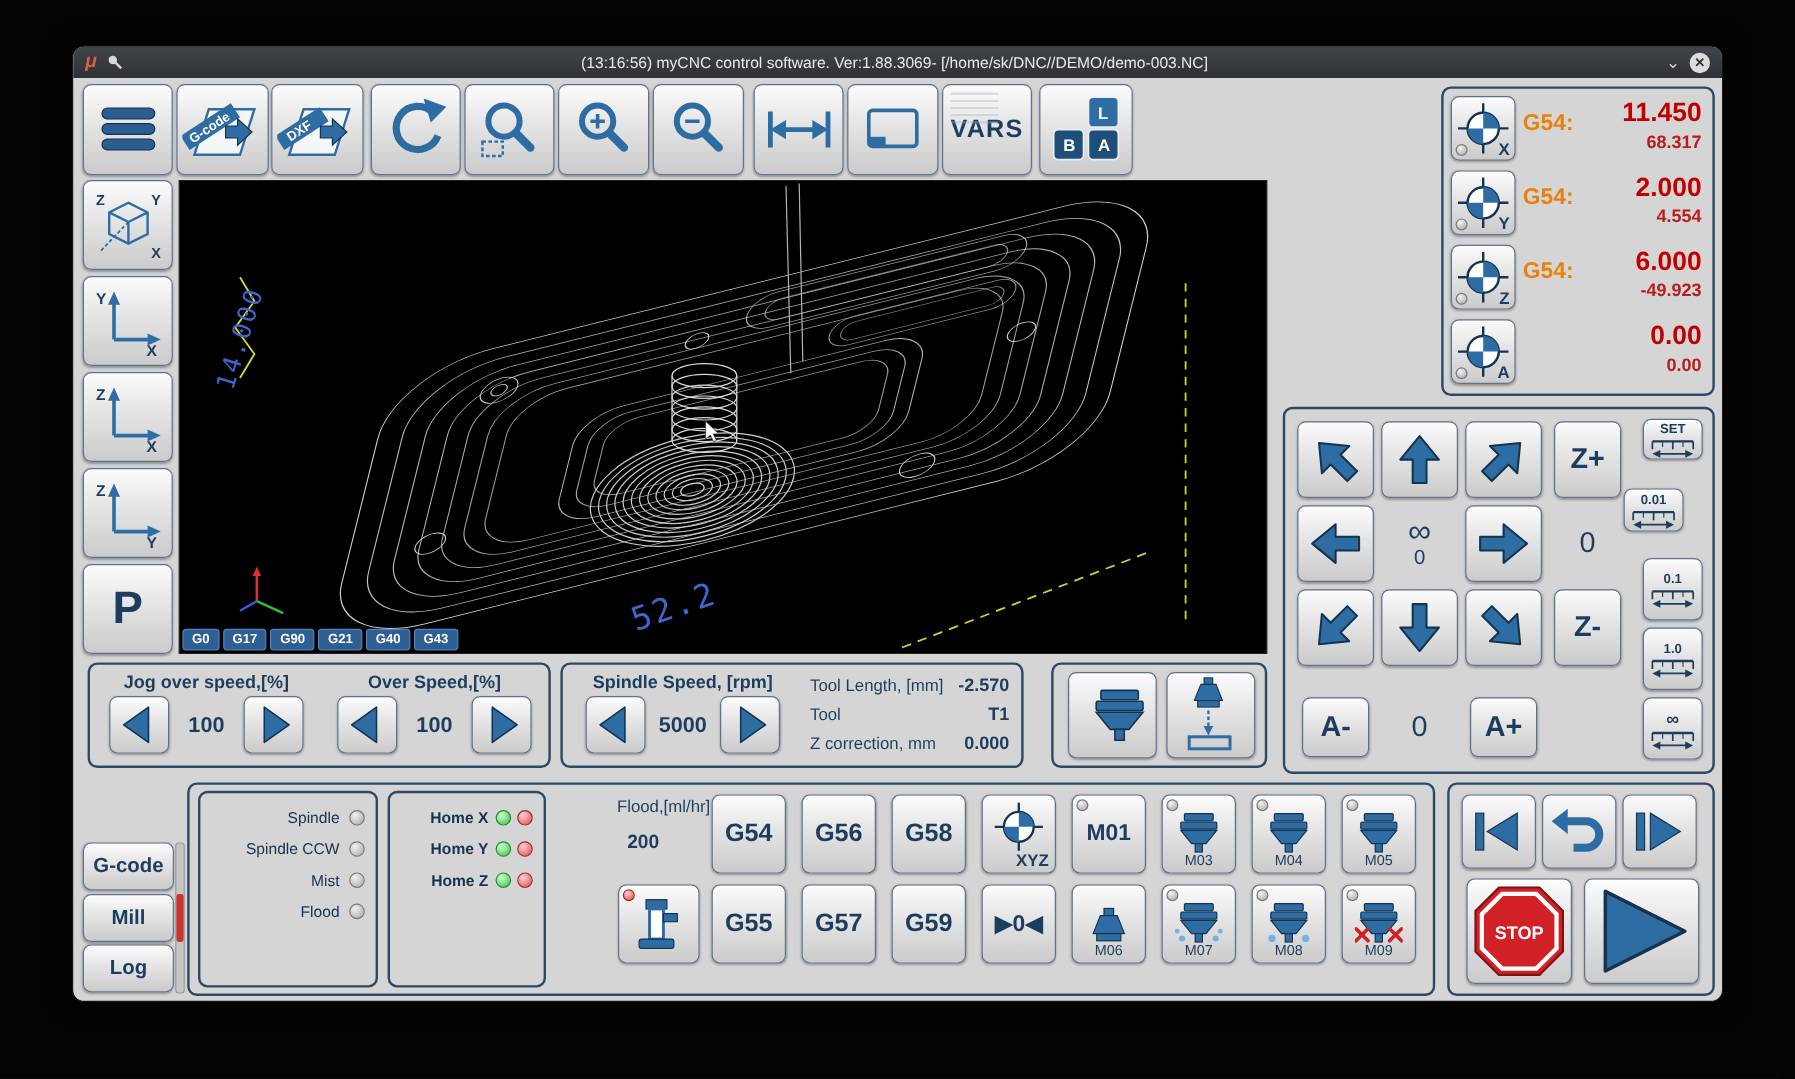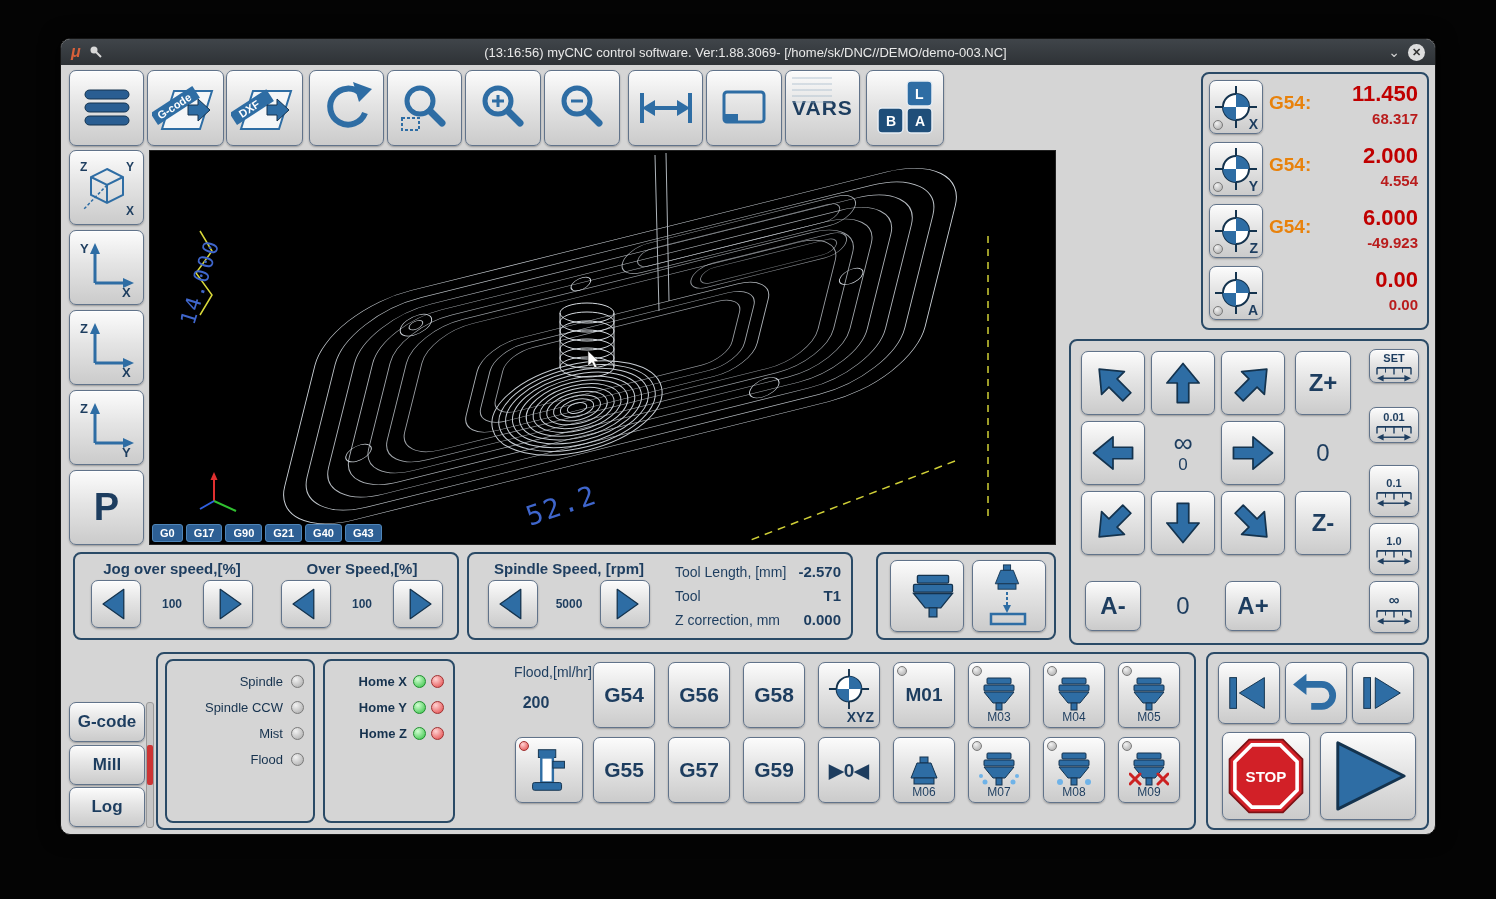--- a/index.html
+++ b/index.html
@@ -20,21 +20,21 @@
   .led{width:13px;height:13px;border-radius:50%;border:1px solid #7a7a7a;background:radial-gradient(circle at 35% 30%,#f2f2f2,#a6a6a6);display:inline-block;flex:0 0 auto}
   .led[data-led="green"]{background:radial-gradient(circle at 35% 30%,#d2ffd2,#2fbf3f);border-color:#1f8f2f}
   .led[data-led="red"]{background:radial-gradient(circle at 35% 30%,#ffd2d2,#e24545);border-color:#a03030}
   .led.mini{width:10px;height:10px}
   .viewport{position:absolute;left:88px;top:85px;width:907px;height:395px;background:#000;border:1px solid #222}
   .gchips{position:absolute;left:2px;bottom:2px;display:flex;gap:3px}
   .chip{background:#2d5f94;border:1px solid #4f85b8;border-radius:3px;color:#fff;font-size:11px;font-weight:bold;padding:1px 7px;line-height:14px}
   .sp-label{text-align:center;font-size:15px;color:var(--navy);font-weight:600;margin-top:6px}
   .sp-row{display:flex;align-items:center;justify-content:center;gap:8px;margin-top:3px}
   .sp-btn{width:50px;height:48px}
-  .sp-val{font-size:12px;font-weight:bold;color:var(--navy);min-width:46px;text-align:center}
+  .sp-val{font-size:18px;font-weight:bold;color:var(--navy);min-width:46px;text-align:center}
   .info-row{display:flex;justify-content:space-between;margin-bottom:7px;align-items:baseline}
   .info-label{font-size:14px;color:var(--navy)}
   .info-val{font-size:15px;font-weight:bold;color:var(--navy)}
   .zbtn{font-size:13px;font-weight:bold;color:var(--navy)}
   .z2{display:flex;flex-direction:column;align-items:center;line-height:1.1;font-size:13px;font-weight:bold;color:var(--navy)}
   .dro-row{position:absolute;left:0;right:0;height:62px}
   .dro-wcs{position:absolute;left:66px;top:14px;font-size:19px;font-weight:bold;color:#e8820c}
   .dro-val{position:absolute;right:9px;top:3px;font-size:22px;font-weight:bold;color:#c00000}
   .dro-mach{position:absolute;right:9px;top:32px;font-size:15px;font-weight:bold;color:#b91c1c}
   .axis-l{position:absolute;right:4px;bottom:1px;font-size:14px;font-weight:bold;color:var(--navy)}
@@ -473,21 +473,21 @@
       <div class="btn abs zlabel" style="left:154px;top:240px;width:56px;height:50px">
           <span>A+</span>
         </div>
 
       <div class="btn abs step-btn" style="left:298px;top:8px;width:50px;height:34px">
         <span class="step-lab">SET</span>
         <svg width="38" height="17" viewBox="0 0 40 18">
             <use href="#ruler-ic"></use>
           </svg>
       </div>
-      <div class="btn abs step-btn" style="left:298px;top:66px;width:50px;height:36px">
+      <div class="btn abs step-btn" style="left:282px;top:66px;width:50px;height:36px">
         <span class="step-lab">0.01</span>
         <svg width="38" height="17" viewBox="0 0 40 18">
             <use href="#ruler-ic"></use>
           </svg>
       </div>
       <div class="btn abs step-btn" style="left:298px;top:124px;width:50px;height:52px">
         <span class="step-lab">0.1</span>
         <svg width="38" height="17" viewBox="0 0 40 18">
             <use href="#ruler-ic"></use>
           </svg>

